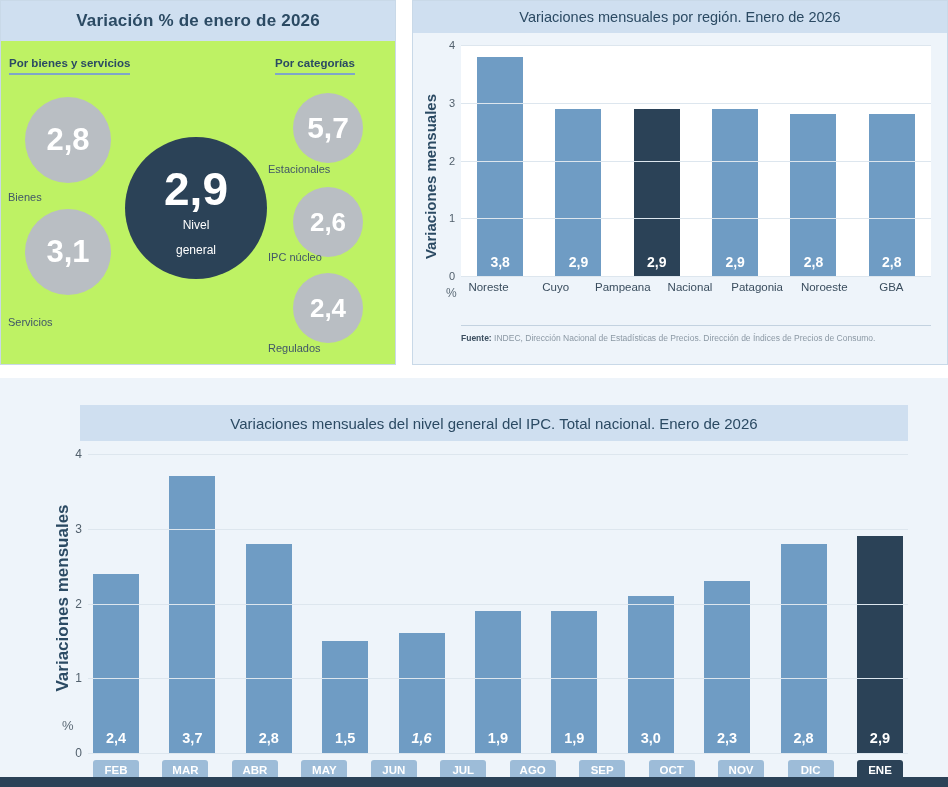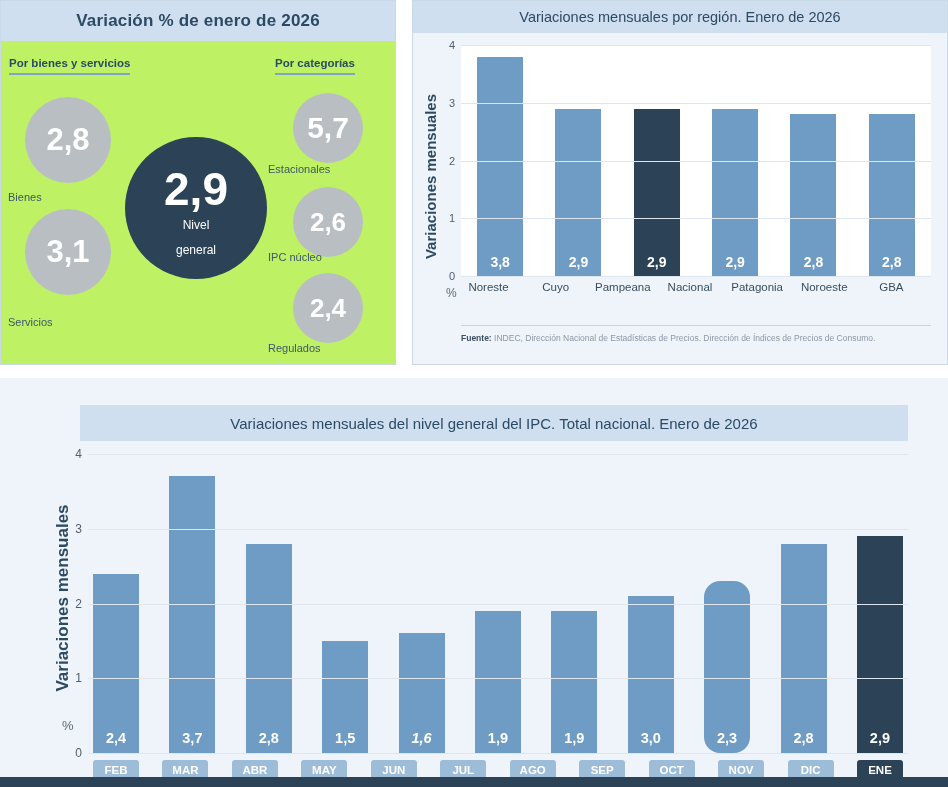--- a/index.html
+++ b/index.html
@@ -500,21 +500,21 @@
               <div class="c-bar" style="height: 142.025px;">
                 <span class="val">1,9</span>
               </div>
             </div>
             <div class="c-bar-wrap">
               <div class="c-bar" style="height: 156.975px;">
                 <span class="val">3,0</span>
               </div>
             </div>
             <div class="c-bar-wrap">
-              <div class="c-bar" style="height: 171.925px; border-radius: 16px;">
+              <div class="c-bar" style="height: 171.925px;">
                 <span class="val">2,3</span>
               </div>
             </div>
             <div class="c-bar-wrap">
               <div class="c-bar" style="height: 209.3px;">
                 <span class="val">2,8</span>
               </div>
             </div>
             <div class="c-bar-wrap">
               <div class="c-bar hl" style="height: 216.775px;">

